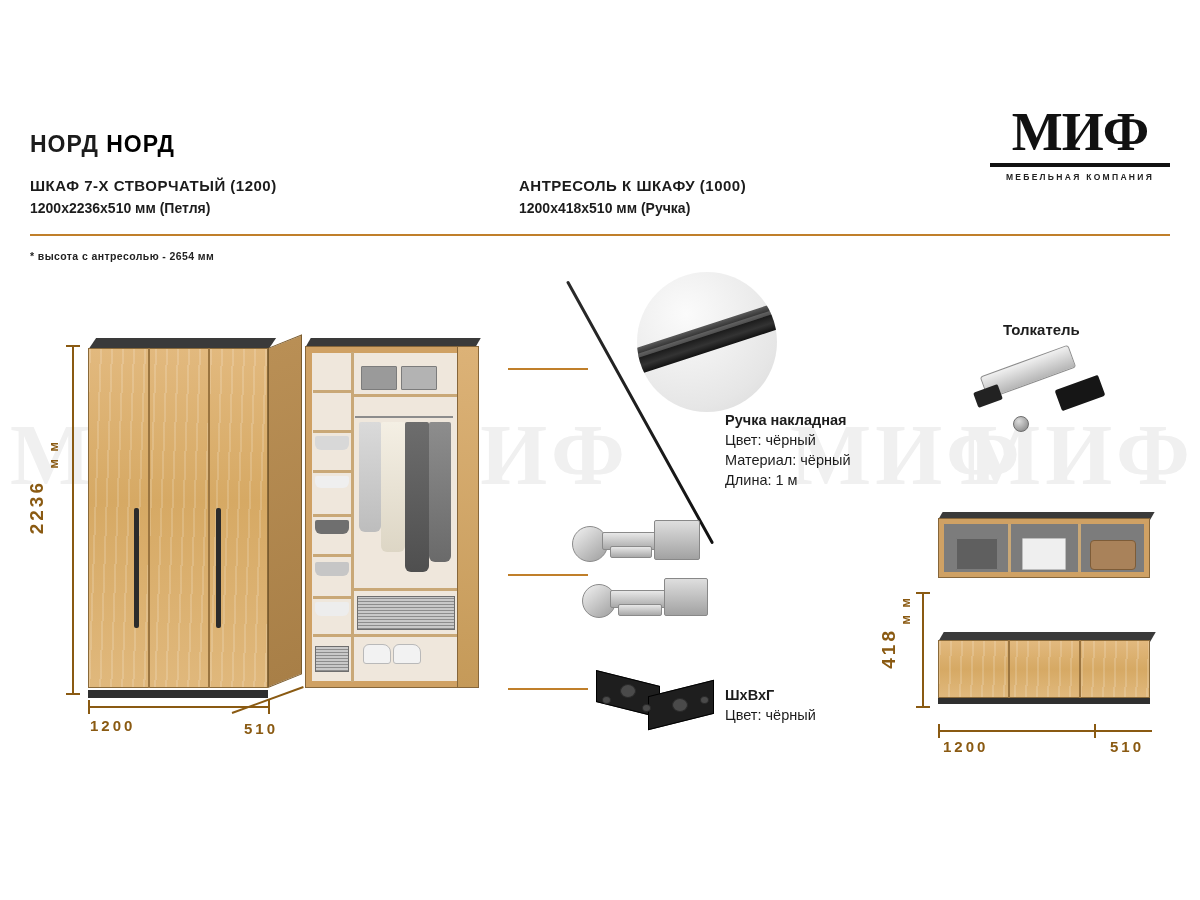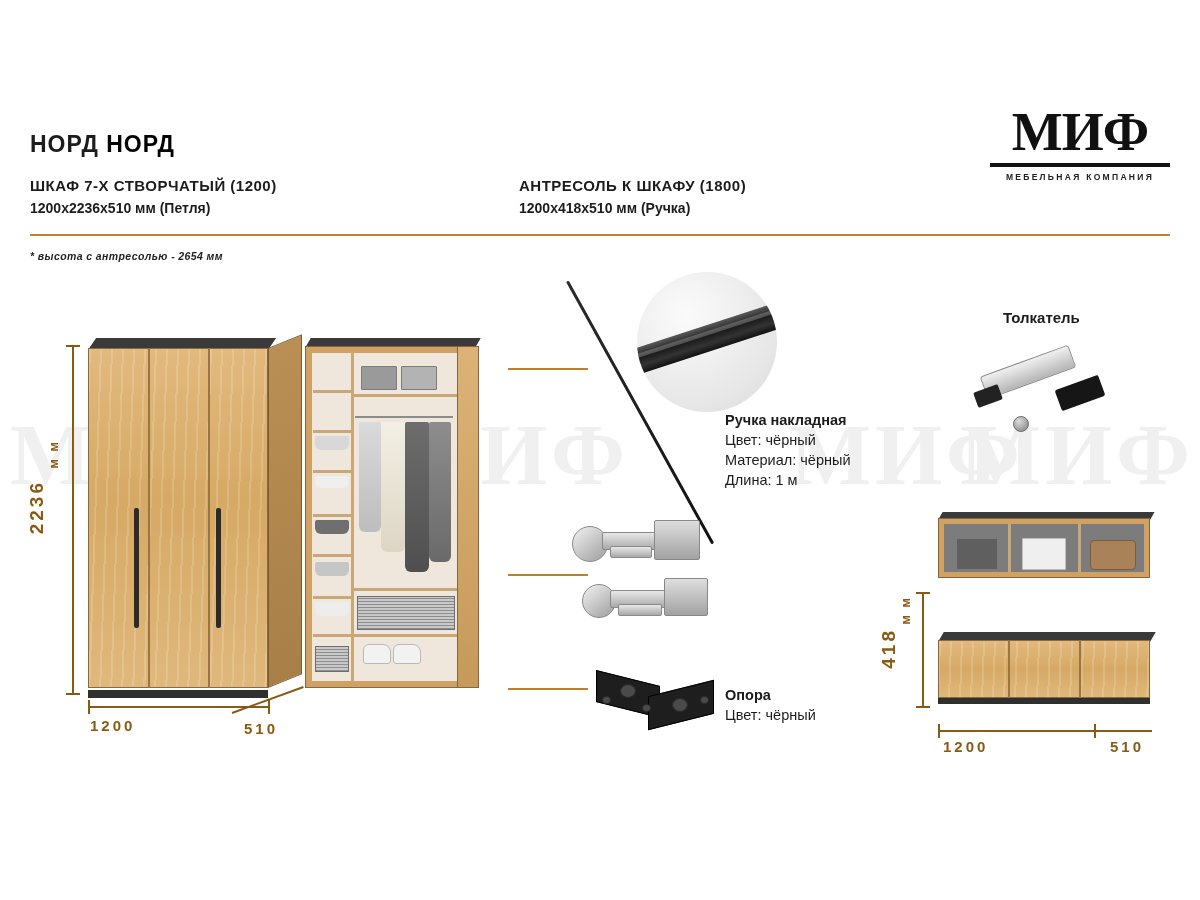--- a/index.html
+++ b/index.html
@@ -31,21 +31,21 @@
   
   .title{
     position:absolute;left:30px;top:131px;
     font-size:23px;font-weight:bold;letter-spacing:1px;
   }
   .title .accent{color:#000000;}
   .sub-left{position:absolute;left:30px;top:177px;font-size:15px;font-weight:bold;letter-spacing:.5px;}
   .dim-left{position:absolute;left:30px;top:200px;font-size:14px;font-weight:bold;}
   .sub-right{position:absolute;left:519px;top:177px;font-size:15px;font-weight:bold;letter-spacing:.5px;}
   .dim-right{position:absolute;left:519px;top:200px;font-size:14px;font-weight:bold;}
-  .note{position:absolute;left:30px;top:250px;font-size:10.5px;font-weight:bold;letter-spacing:.4px;color:#222;font-style:italic;}
+  .note{position:absolute;left:30px;top:250px;font-size:10.5px;font-weight:bold;letter-spacing:.4px;color:#222;}
   .rule{position:absolute;left:30px;top:234px;width:1140px;height:2px;background:#c07f2a;}
 
   
   .logo{position:absolute;right:30px;top:105px;width:180px;text-align:center;}
   .logo-mark{
     font-family:"Liberation Serif", serif;
     font-weight:bold;font-size:54px;line-height:54px;letter-spacing:-1px;
     color:#111;
   }
   .logo-bar{height:4px;background:#111;margin:4px 0 5px;}
@@ -154,21 +154,21 @@
   <div class="watermark wm4">МИФ</div>
 
   <div class="title">
     <span>НОРД</span>
     <span class="accent">НОРД</span>
   </div>
 
   <div class="sub-left">ШКАФ 7-Х СТВОРЧАТЫЙ (1200)</div>
   <div class="dim-left">1200х2236х510 мм (Петля)</div>
 
-  <div class="sub-right">АНТРЕСОЛЬ К ШКАФУ (1800)</div>
+  <div class="sub-right">АНТРЕСОЛЬ К ШКАФУ (1000)</div>
   <div class="dim-right">1200х418х510 мм (Ручка)</div>
 
   <div class="rule"></div>
   <div class="note">* высота с антресолью - 2654 мм</div>
 
   <div class="logo">
     <div class="logo-mark">МИФ</div>
     <div class="logo-bar"></div>
     <div class="logo-sub">МЕБЕЛЬНАЯ  КОМПАНИЯ</div>
   </div>
@@ -275,25 +275,25 @@
     <div class="blk" style="left:0;top:6px;width:62px;height:30px;transform:skewY(14deg);"></div>
     <div class="blk" style="left:52px;top:16px;width:64px;height:32px;transform:skewY(-14deg);"></div>
     <div class="hole" style="left:24px;top:12px;width:14px;height:12px;"></div>
     <div class="hole" style="left:76px;top:26px;width:14px;height:12px;"></div>
     <div class="hole" style="left:6px;top:24px;width:7px;height:6px;"></div>
     <div class="hole" style="left:46px;top:32px;width:7px;height:6px;"></div>
     <div class="hole" style="left:104px;top:24px;width:7px;height:6px;"></div>
   </div>
 
   <div class="lbl" style="left:725px;top:685px;">
-    <div class="bold">Опора</div>
+    <div class="bold">ШхВхГ</div>
     <div>Цвет: чёрный</div>
   </div>
 
-  <div class="lbl bold" style="left:1003px;top:308px;font-size:15px;">Толкатель</div>
+  <div class="lbl bold" style="left:1003px;top:320px;font-size:15px;">Толкатель</div>
   <div class="pusher" style="left:975px;top:344px;width:160px;height:100px;">
     <div class="push-body" style="left:6px;top:16px;"></div>
     <div class="push-blk" style="left:82px;top:38px;"></div>
     <div class="push-tip" style="left:0px;top:44px;"></div>
     <div class="push-screw" style="left:38px;top:72px;"></div>
   </div>
 
   <div class="ant-open">
     <div class="ant-top"></div>
     <div class="ant-carcass">

